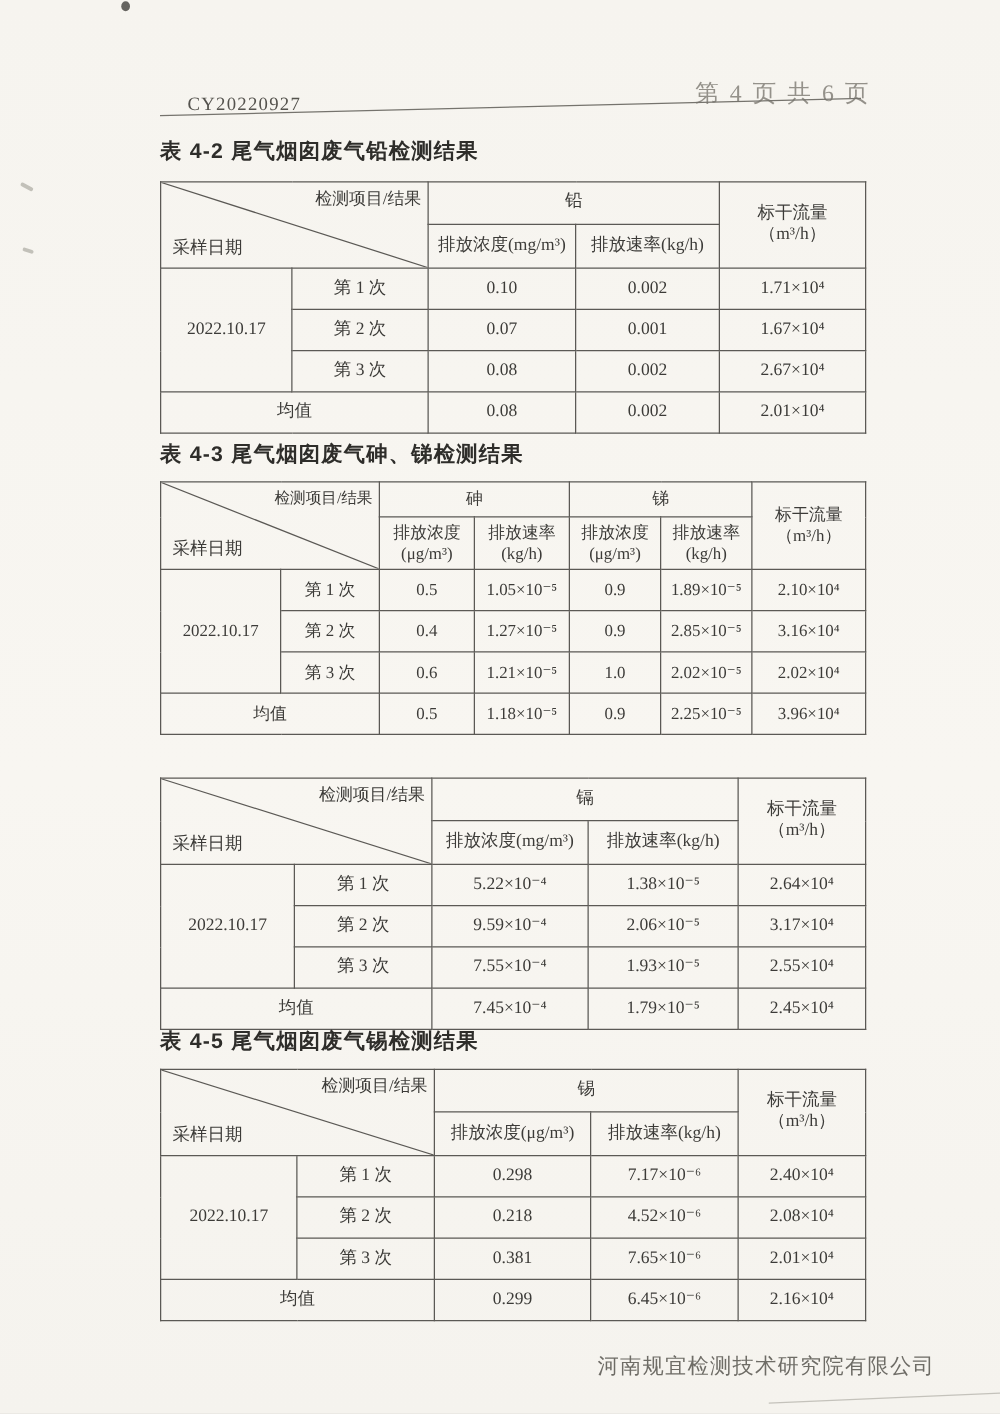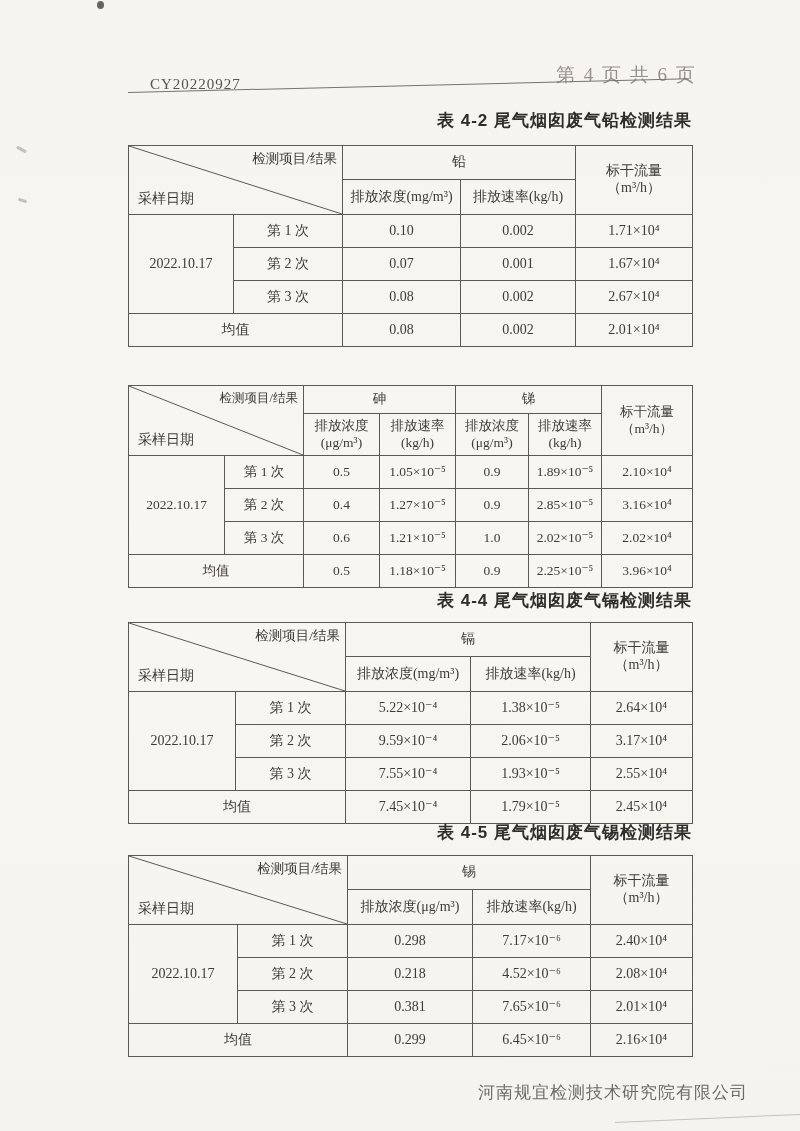--- a/index.html
+++ b/index.html
@@ -5,21 +5,21 @@
   html,body{margin:0;padding:0;background:#dedcd8;}
   .page{position:relative;width:800px;height:1131px;margin:0 auto;overflow:hidden;
         background:linear-gradient(180deg,#f6f4ef 0%,#f8f6f1 55%,#f5f3ee 100%);
         font-family:"Liberation Serif","DejaVu Serif",serif;color:#3c3b38;}
   
   .report-no{position:absolute;left:130px;top:76px;font-size:15px;letter-spacing:1px;color:#55534e;margin-left:20px;}
   .page-info{position:absolute;left:556px;top:62px;font-size:19px;color:#94918a;letter-spacing:2px;}
   .head-rule{position:absolute;left:128px;top:92px;width:561px;height:1px;background:#75736d;
              transform:rotate(-1.4deg);transform-origin:left center;}
   
-  .tbl-title{position:absolute;left:128px;width:564px;text-align:right;font-size:17px;font-weight:700;
+  .tbl-title{position:absolute;left:128px;width:564px;text-align:left;font-size:17px;font-weight:700;
              color:#2e2d2a;font-family:"Liberation Sans","DejaVu Sans",sans-serif;letter-spacing:1px;}
   
   .dtable{position:absolute;left:128px;border-collapse:collapse;table-layout:fixed;width:564px;}
   .dtable td{border:1px solid #5b5955;padding:0 2px;text-align:center;vertical-align:middle;
              font-size:14px;color:#3c3b38;line-height:1.2;}
   .dtable tr{height:33px;}
   .dtable tr.hr1{height:34px;}
   .dtable tr.hr2{height:35px;}
   .t43 tr.hr1{height:28px;}
   .t43 tr.hr2{height:42px;}
@@ -101,20 +101,21 @@
     </tr>
     <tr>
       <td colspan="2">均值</td>
       <td>0.08</td>
       <td>0.002</td>
       <td>2.01×10⁴</td>
     </tr>
   </tbody>
     </table>
 
+  <div class="tbl-title" style="top:352px">表 4-3  尾气烟囱废气砷、锑检测结果</div>
   <table class="dtable t43" style="top:385px">
     <colgroup>
         <col style="width:96px">
         <col style="width:79px">
         <col style="width:76px">
         <col style="width:76px">
         <col style="width:73px">
         <col style="width:73px">
         <col style="width:91px">
       </colgroup>
@@ -171,21 +172,20 @@
       <td colspan="2">均值</td>
       <td>0.5</td>
       <td>1.18×10⁻⁵</td>
       <td>0.9</td>
       <td>2.25×10⁻⁵</td>
       <td>3.96×10⁴</td>
     </tr>
   </tbody>
     </table>
 
-  <div class="tbl-title" style="top:589px">表 4-4  尾气烟囱废气镉检测结果</div>
   <table class="dtable" style="top:622px">
     <colgroup>
         <col style="width:107px">
         <col style="width:110px">
         <col style="width:125px">
         <col style="width:120px">
         <col style="width:102px">
       </colgroup>
     <tbody>
         <tr class="hr1">

